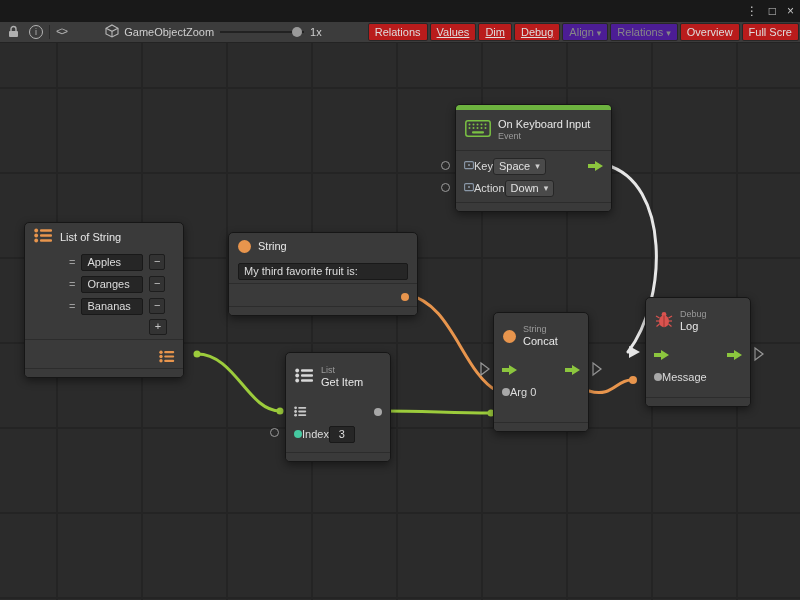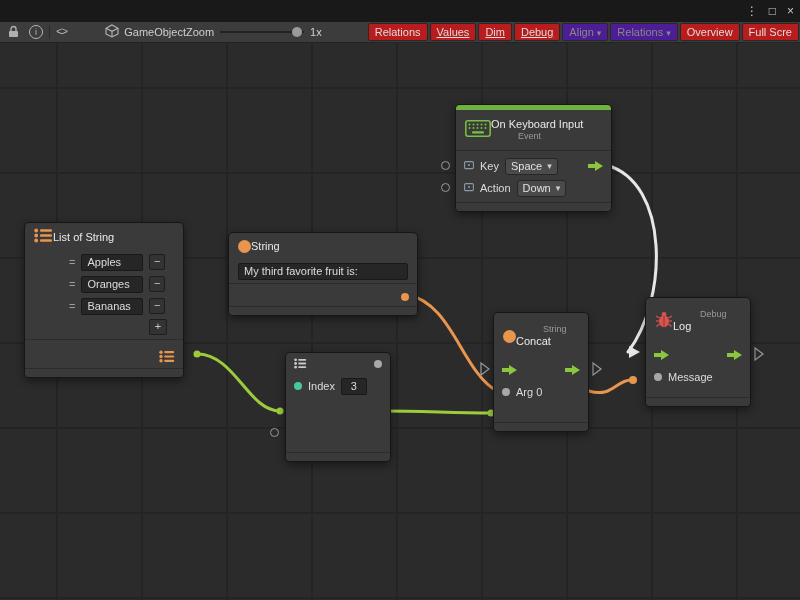--- a/index.html
+++ b/index.html
@@ -38,26 +38,26 @@
       linear-gradient(to bottom,#242424 2px,transparent 2px);
     background-size:85px 85px;background-position:56px 44px;z-index:0;}
 
   
   .wires{position:absolute;top:0;left:0;width:800px;height:600px;z-index:1;pointer-events:none;}
 
   
   .node{position:absolute;z-index:2;background:#3a3a3a;border:1px solid #161616;border-radius:5px;
        box-shadow:0 3px 9px rgba(0,0,0,.45);box-sizing:border-box;}
   .evstrip{position:absolute;top:0;left:0;right:0;height:5px;background:#6DB33F;border-radius:4px 4px 0 0;}
-  .nhead{display:flex;align-items:center;padding:0 9px;box-sizing:border-box;}
+  .nhead{display:flex;align-items:center;gap:7px;padding:0 9px;box-sizing:border-box;}
   .tcol{display:flex;flex-direction:column;justify-content:center;line-height:1.25;}
   .ntitle{font-size:11px;color:#e8e8e8;}
-  .nsub{font-size:9px;color:#9a9a9a;margin-left:27px;}
+  .nsub{font-size:9px;color:#9a9a9a;}
   .ndiv{height:1px;background:#2c2c2c;}
-  .nrow{display:flex;align-items:center;gap:6px;padding:0 8px;height:22px;font-size:11px;color:#dcdcdc;}
+  .nrow{display:flex;align-items:center;padding:0 8px;height:22px;font-size:11px;color:#dcdcdc;}
   .nfield{background:#262626;border:1px solid #191919;border-radius:2px;color:#ddd;
        padding:1px 5px;font-size:11px;line-height:13px;white-space:nowrap;overflow:hidden;}
   .ndrop{background:#4a4a4a;border:1px solid #262626;border-radius:3px;padding:0 5px;height:15px;
        display:flex;align-items:center;gap:5px;font-size:11px;color:#e2e2e2;}
   .ndrop .da{font-size:9px;color:#cfcfcf;}
   .sqbtn{width:16px;height:14px;background:#333;border:1px solid #1d1d1d;border-radius:2px;color:#c8c8c8;
        font-size:11px;line-height:13px;text-align:center;}
   .dot{width:8px;height:8px;border-radius:50%;flex:0 0 auto;}
   .dot.orange{background:#E8954D;} .dot.gray{background:#A8A8A8;} .dot.teal{background:#45C8A0;}
   .strip{position:absolute;left:0;right:0;bottom:0;height:8px;border-top:1px solid #2c2c2c;
@@ -264,20 +264,38 @@
   <div style="height:24px;padding:0 9px;display:flex;align-items:center">
     <span class="nfield" style="flex:1">My third favorite fruit is:</span>
   </div>
   <div class="outsec" style="height:26px">
     <span class="dot orange" style="position:absolute;right:8px;top:9px"></span>
   </div>
   <div class="strip"></div>
 </div>
 
 <div class="node" style="left:285px;top:352px;width:106px;height:110px">
+  <div class="nhead" style="height:48px">
+    <span>
+      <svg width="19" height="15" viewBox="0 0 19 15">
+          <g fill="#d8d8d8">
+            <circle cx="2.2" cy="2.5" r="1.9"></circle>
+            <rect x="6" y="1.3" width="12" height="2.4" rx="1"></rect>
+            <circle cx="2.2" cy="7.5" r="1.9"></circle>
+            <rect x="6" y="6.3" width="12" height="2.4" rx="1"></rect>
+            <circle cx="2.2" cy="12.5" r="1.9"></circle>
+            <rect x="6" y="11.3" width="12" height="2.4" rx="1"></rect>
+          </g>
+        </svg>
+    </span>
+    <span class="tcol">
+      <span class="nsub">List</span>
+      <span class="ntitle">Get Item</span>
+    </span>
+  </div>
   <div class="nrow">
     <span>
       <svg width="13" height="11" viewBox="0 0 13 11">
           <g fill="#c8c8c8">
             <circle cx="1.6" cy="1.8" r="1.4"></circle>
             <rect x="4.2" y="0.9" width="8" height="1.8" rx="0.8"></rect>
             <circle cx="1.6" cy="5.5" r="1.4"></circle>
             <rect x="4.2" y="4.6" width="8" height="1.8" rx="0.8"></rect>
             <circle cx="1.6" cy="9.2" r="1.4"></circle>
             <rect x="4.2" y="8.3" width="8" height="1.8" rx="0.8"></rect>

